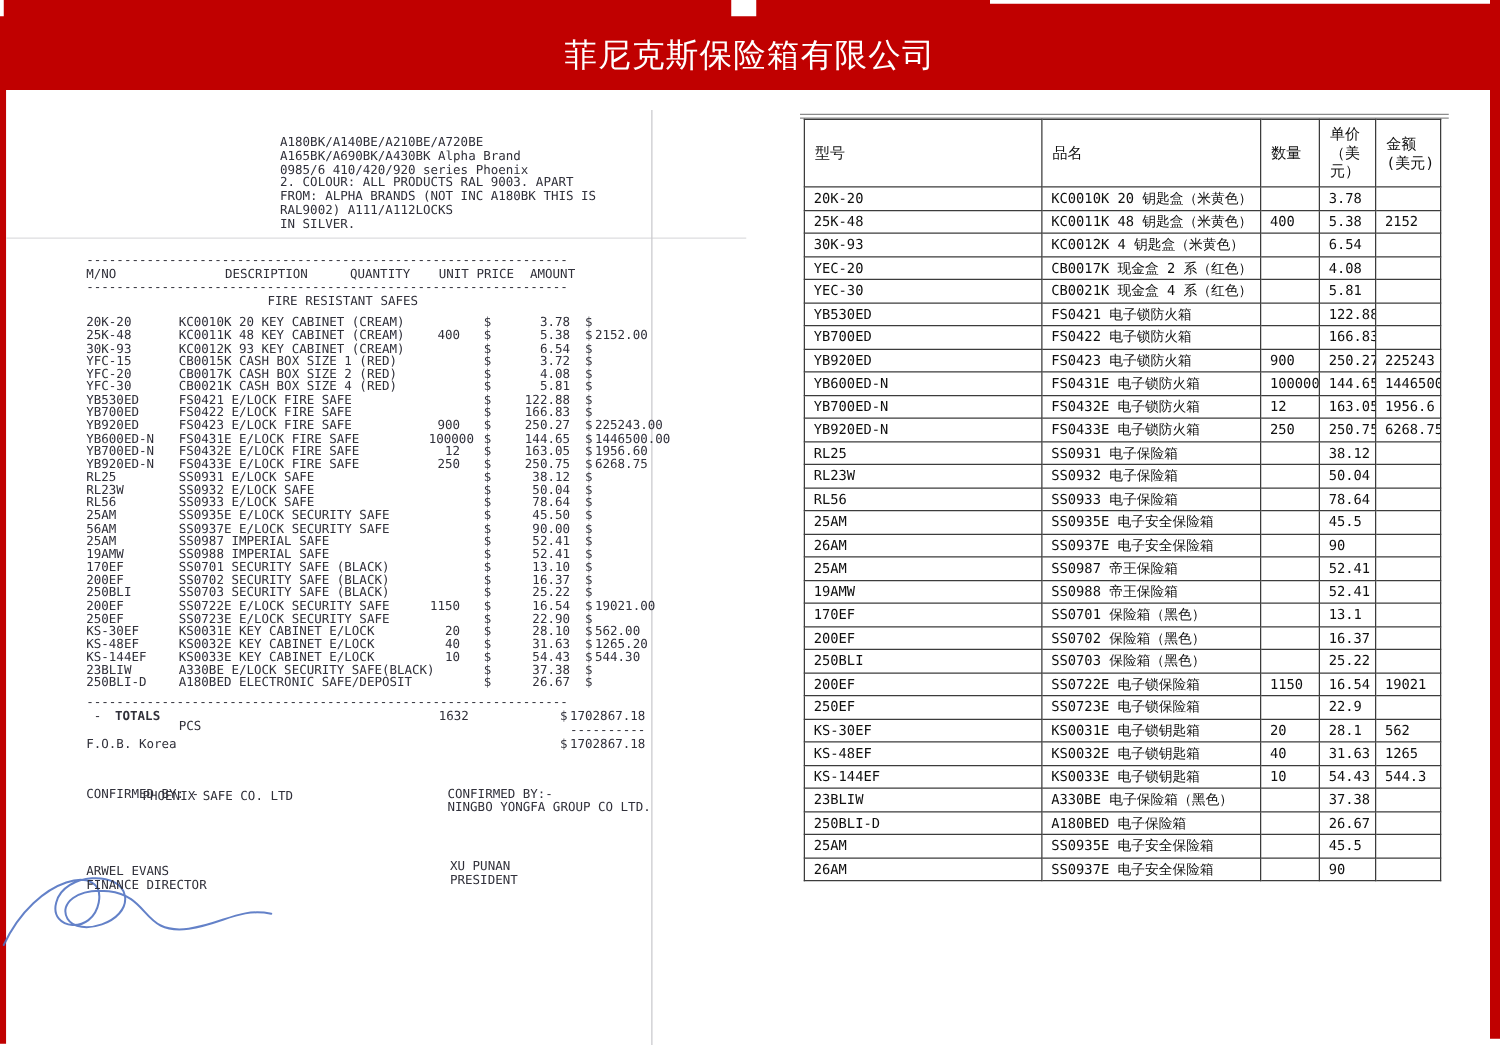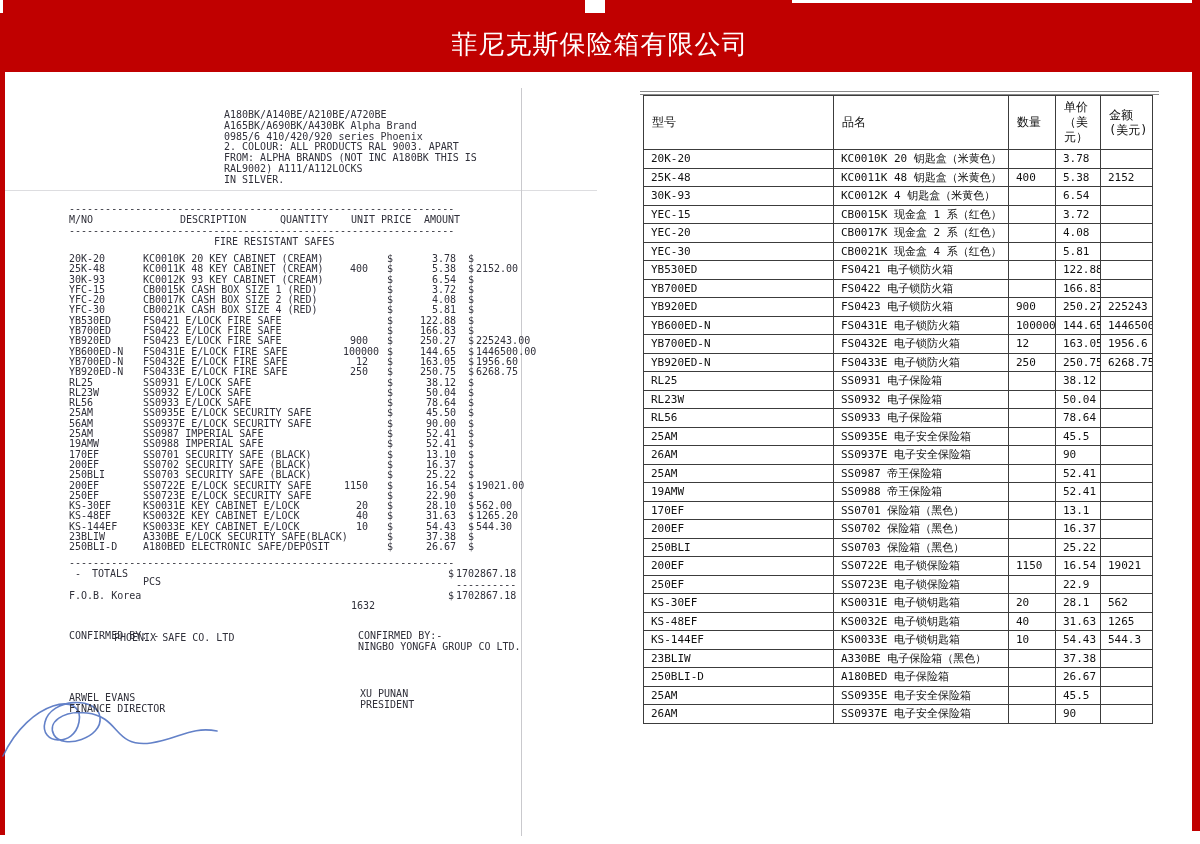--- a/index.html
+++ b/index.html
@@ -42,23 +42,23 @@
   .inv-line span{display:inline-block;vertical-align:top;overflow:visible;}
   .c-mno{width:74px;}
   .c-desc{width:200px;}
   .c-qty{width:25px;text-align:right;}
   .c-cur{width:26px;padding-left:19px;box-sizing:border-box;}
   .c-price{width:62px;text-align:right;}
   .c-cur2{width:20px;padding-left:12px;box-sizing:border-box;}
   .c-amt{width:64px;text-align:left;}
   #sep3{left:64px;top:485px;}
   #t-dash{left:70px;top:496px;}
-  #t-label{left:87px;top:496px;}
+  #t-label{left:87px;top:496px;font-weight:bold;}
   #t-pcs{left:138px;top:504px;}
-  #t-qty{left:330px;top:496px;width:40px;text-align:right;margin-top:32px;}
+  #t-qty{left:346px;top:496px;width:40px;}
   #t-cur{left:443px;top:496px;}
   #t-amt{left:451px;top:496px;width:60px;text-align:right;}
   #t-underline{left:451px;top:507px;}
   #fob-label{left:64px;top:518px;}
   #fob-cur{left:443px;top:518px;}
   #fob-amt{left:451px;top:518px;width:60px;text-align:right;}
   #conf-l1{left:64px;top:558px;}
   #conf-l2{left:64px;top:560px;margin-left:45px;}
   #conf-r1{left:353px;top:558px;}
   #conf-r2{left:353px;top:569px;}
@@ -213,27 +213,20 @@
           <td>2152</td>
         </tr>
         <tr>
           <td>30K-93</td>
           <td>KC0012K 4 钥匙盒（米黄色）</td>
           <td></td>
           <td>6.54</td>
           <td></td>
         </tr>
         <tr>
-          <td>YEC-15</td>
-          <td>CB0015K 现金盒 1 系（红色）</td>
-          <td></td>
-          <td>3.72</td>
-          <td></td>
-        </tr>
-        <tr>
           <td>YEC-20</td>
           <td>CB0017K 现金盒 2 系（红色）</td>
           <td></td>
           <td>4.08</td>
           <td></td>
         </tr>
         <tr>
           <td>YEC-30</td>
           <td>CB0021K 现金盒 4 系（红色）</td>
           <td></td>

